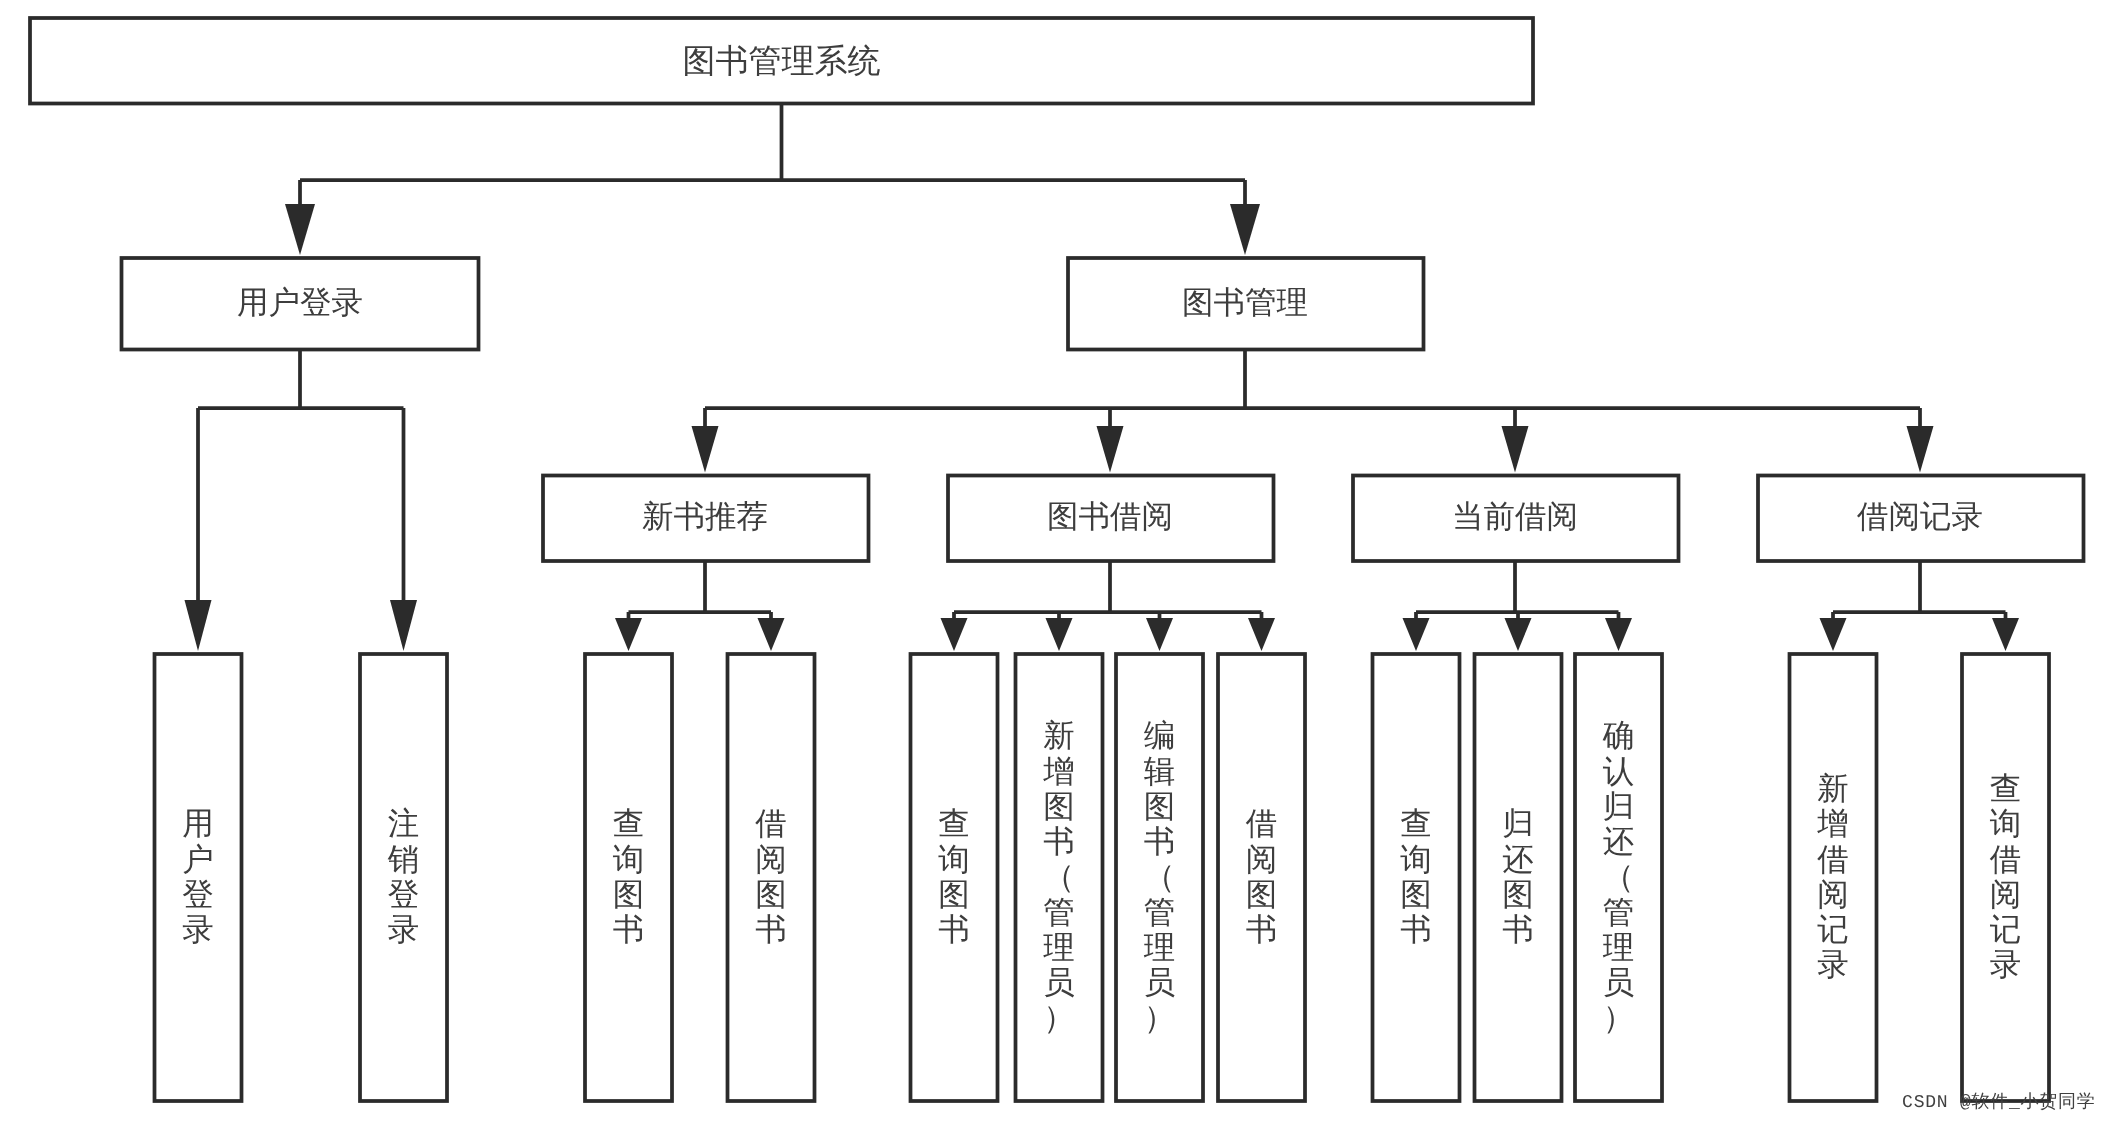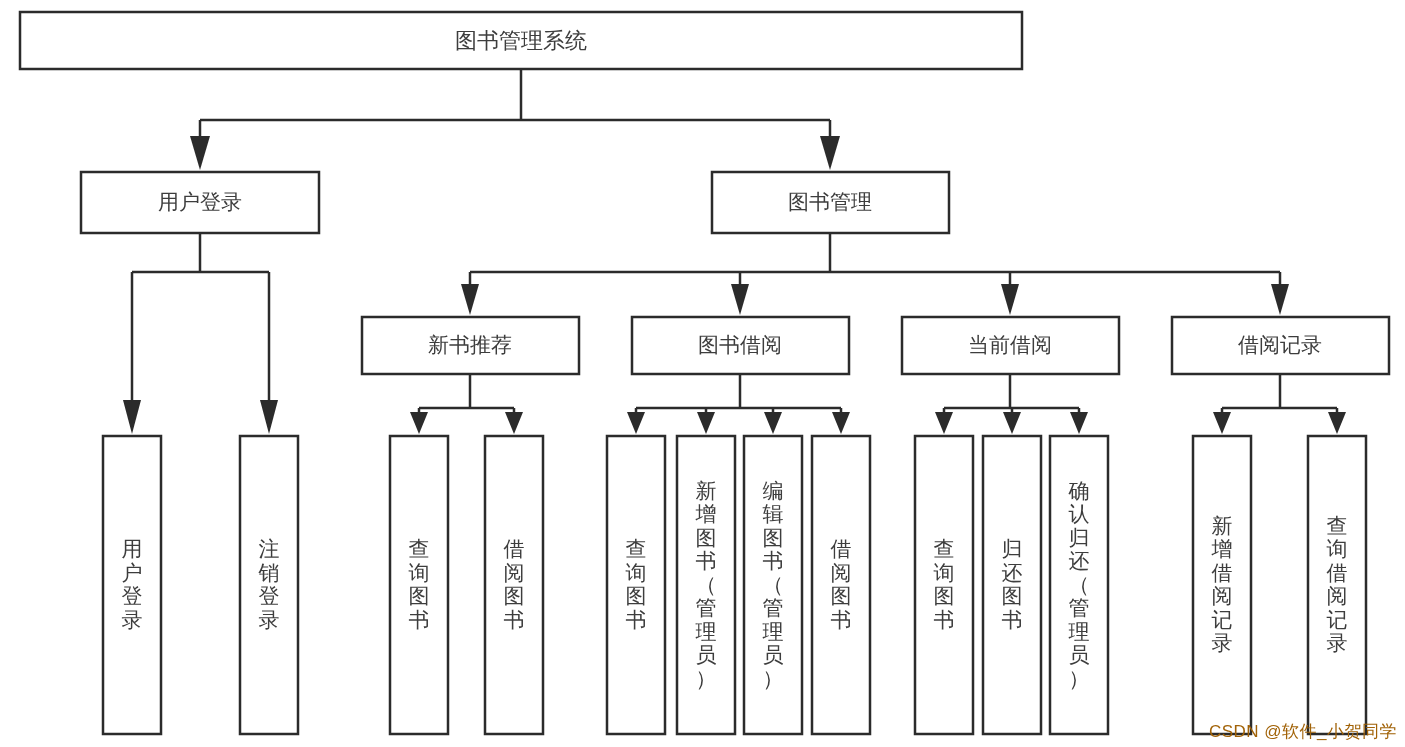--- a/index.html
+++ b/index.html
@@ -46,23 +46,23 @@
     fill: none;
   }
   .arrow-head {
     fill: #2b2b2b;
     stroke: none;
   }
   .watermark {
     position: absolute;
     right: 8px;
     bottom: 4px;
-    font-family: Liberation Sans, sans-serif;
-    font-size: 17px;
-    color: #a16207;
+    font-family: Liberation Mono, monospace;
+    font-size: 12px;
+    color: #404040;
     white-space: nowrap;
     letter-spacing: 0.5px;
   }
 </style>
 </head>
 <body>
 
 <svg id="diagram" viewBox="0 0 1405 747" xmlns="http://www.w3.org/2000/svg">
 
   <g>

